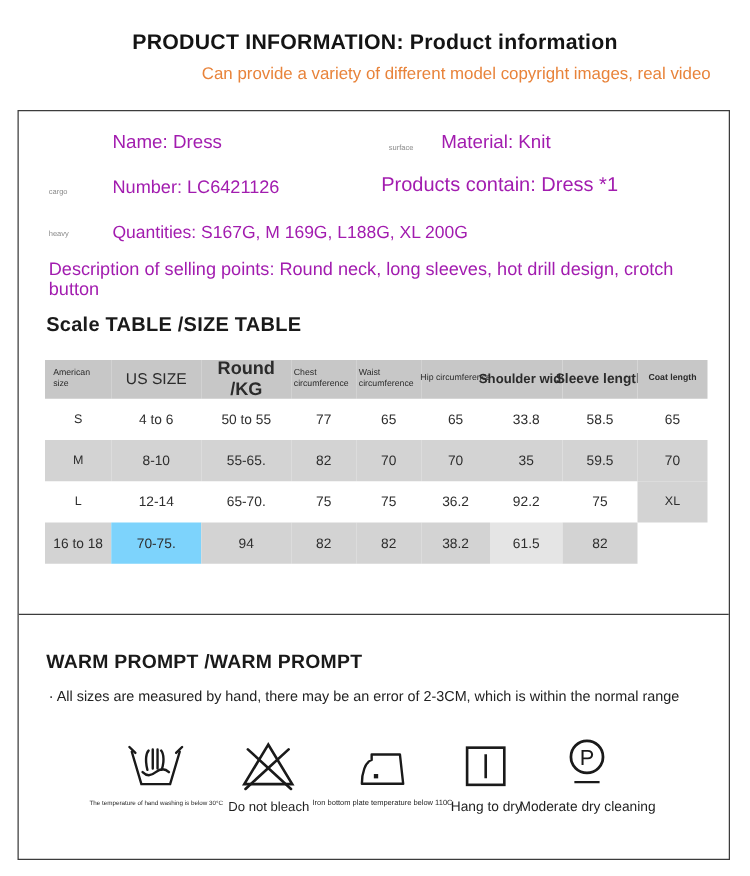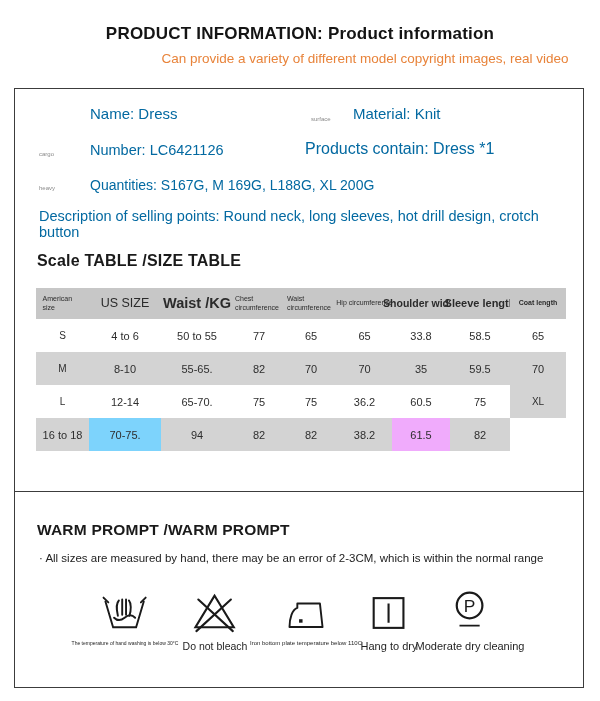--- a/index.html
+++ b/index.html
@@ -9,21 +9,21 @@
 
   .page-title { position:absolute; top:24px; left:0; width:600px; text-align:center;
     font-size:17px; font-weight:600; letter-spacing:0.2px; color:#141414; }
   .page-subtitle { position:absolute; top:51px; left:130px; width:470px; text-align:center;
     font-size:13.5px; font-weight:500; color:#E8833A; }
 
   .main-box { position:absolute; top:88px; left:14px; width:570px; height:600px;
     border:1px solid #3c3c3c; background:#fff; }
 
   .tag { position:absolute; font-size:6px; color:#8a8a8a; letter-spacing:0; }
-  .lbl { position:absolute; font-size:15px; color:#0369a1; }
+  .lbl { position:absolute; font-size:15px; color:#a21caf; }
 
   .name-label      { top:16px;  left:75px; }
   .surface-tag     { top:27px;  left:296px; }
   .material-label  { top:16px;  left:338px; }
   .cargo-tag       { top:62px;  left:24px; }
   .number-label    { top:53px;  left:75px;  font-size:14.5px; }
   .contains-label  { top:51px;  left:290px; font-size:16px; }
   .heavy-tag       { top:96px;  left:24px; }
   .quantities-label{ top:88px;  left:75px;  font-size:14px; }
   .description-label{ top:119px; left:24px; font-size:14.5px; }
@@ -88,21 +88,21 @@
     <div class="lbl description-label">Description of selling points: Round neck, long sleeves, hot drill design, crotch button</div>
 
     <div class="scale-heading">Scale TABLE /SIZE TABLE</div>
 
     <div class="size-table">
 
       <div class="cell hcell h-american">
           <span>American size</span>
         </div>
       <div class="cell hcell h-ussize">US SIZE</div>
-      <div class="cell hcell h-weight">Waist /KG</div>
+      <div class="cell hcell h-weight">Round /KG</div>
       <div class="cell hcell h-chest">
           <span>Chest circumference</span>
         </div>
       <div class="cell hcell h-waist">
           <span>Waist circumference</span>
         </div>
       <div class="cell hcell h-hip">Hip circumference</div>
       <div class="cell hcell h-shoulder">Shoulder width</div>
       <div class="cell hcell h-sleeve">Sleeve length</div>
       <div class="cell hcell h-coat">Coat length</div>
@@ -126,31 +126,31 @@
       <div class="cell dcell" style="background:#d3d3d3">35</div>
       <div class="cell dcell" style="background:#d3d3d3">59.5</div>
       <div class="cell dcell" style="background:#d3d3d3">70</div>
 
       <div class="cell dcell d-size">L</div>
       <div class="cell dcell">12-14</div>
       <div class="cell dcell">65-70.</div>
       <div class="cell dcell">75</div>
       <div class="cell dcell">75</div>
       <div class="cell dcell">36.2</div>
-      <div class="cell dcell">60.5</div>
+      <div class="cell dcell">92.2</div>
       <div class="cell dcell">75</div>
 
       <div class="cell dcell d-size" style="background:#d3d3d3">XL</div>
       <div class="cell dcell" style="background:#d3d3d3">16 to 18</div>
       <div class="cell dcell" style="background:#7dd3fc">70-75.</div>
       <div class="cell dcell" style="background:#d3d3d3">94</div>
       <div class="cell dcell" style="background:#d3d3d3">82</div>
       <div class="cell dcell" style="background:#d3d3d3">82</div>
       <div class="cell dcell" style="background:#d3d3d3">38.2</div>
-      <div class="cell dcell" style="background:#f0abfc">61.5</div>
+      <div class="cell dcell" style="background:#e5e5e5">61.5</div>
       <div class="cell dcell" style="background:#d3d3d3">82</div>
     </div>
 
     <div class="section-divider"></div>
 
     <div class="warm-heading">WARM PROMPT /WARM PROMPT</div>
     <div class="warm-note">· All sizes are measured by hand, there may be an error of 2-3CM, which is within the normal range</div>
 
     <div class="care-row">
 

